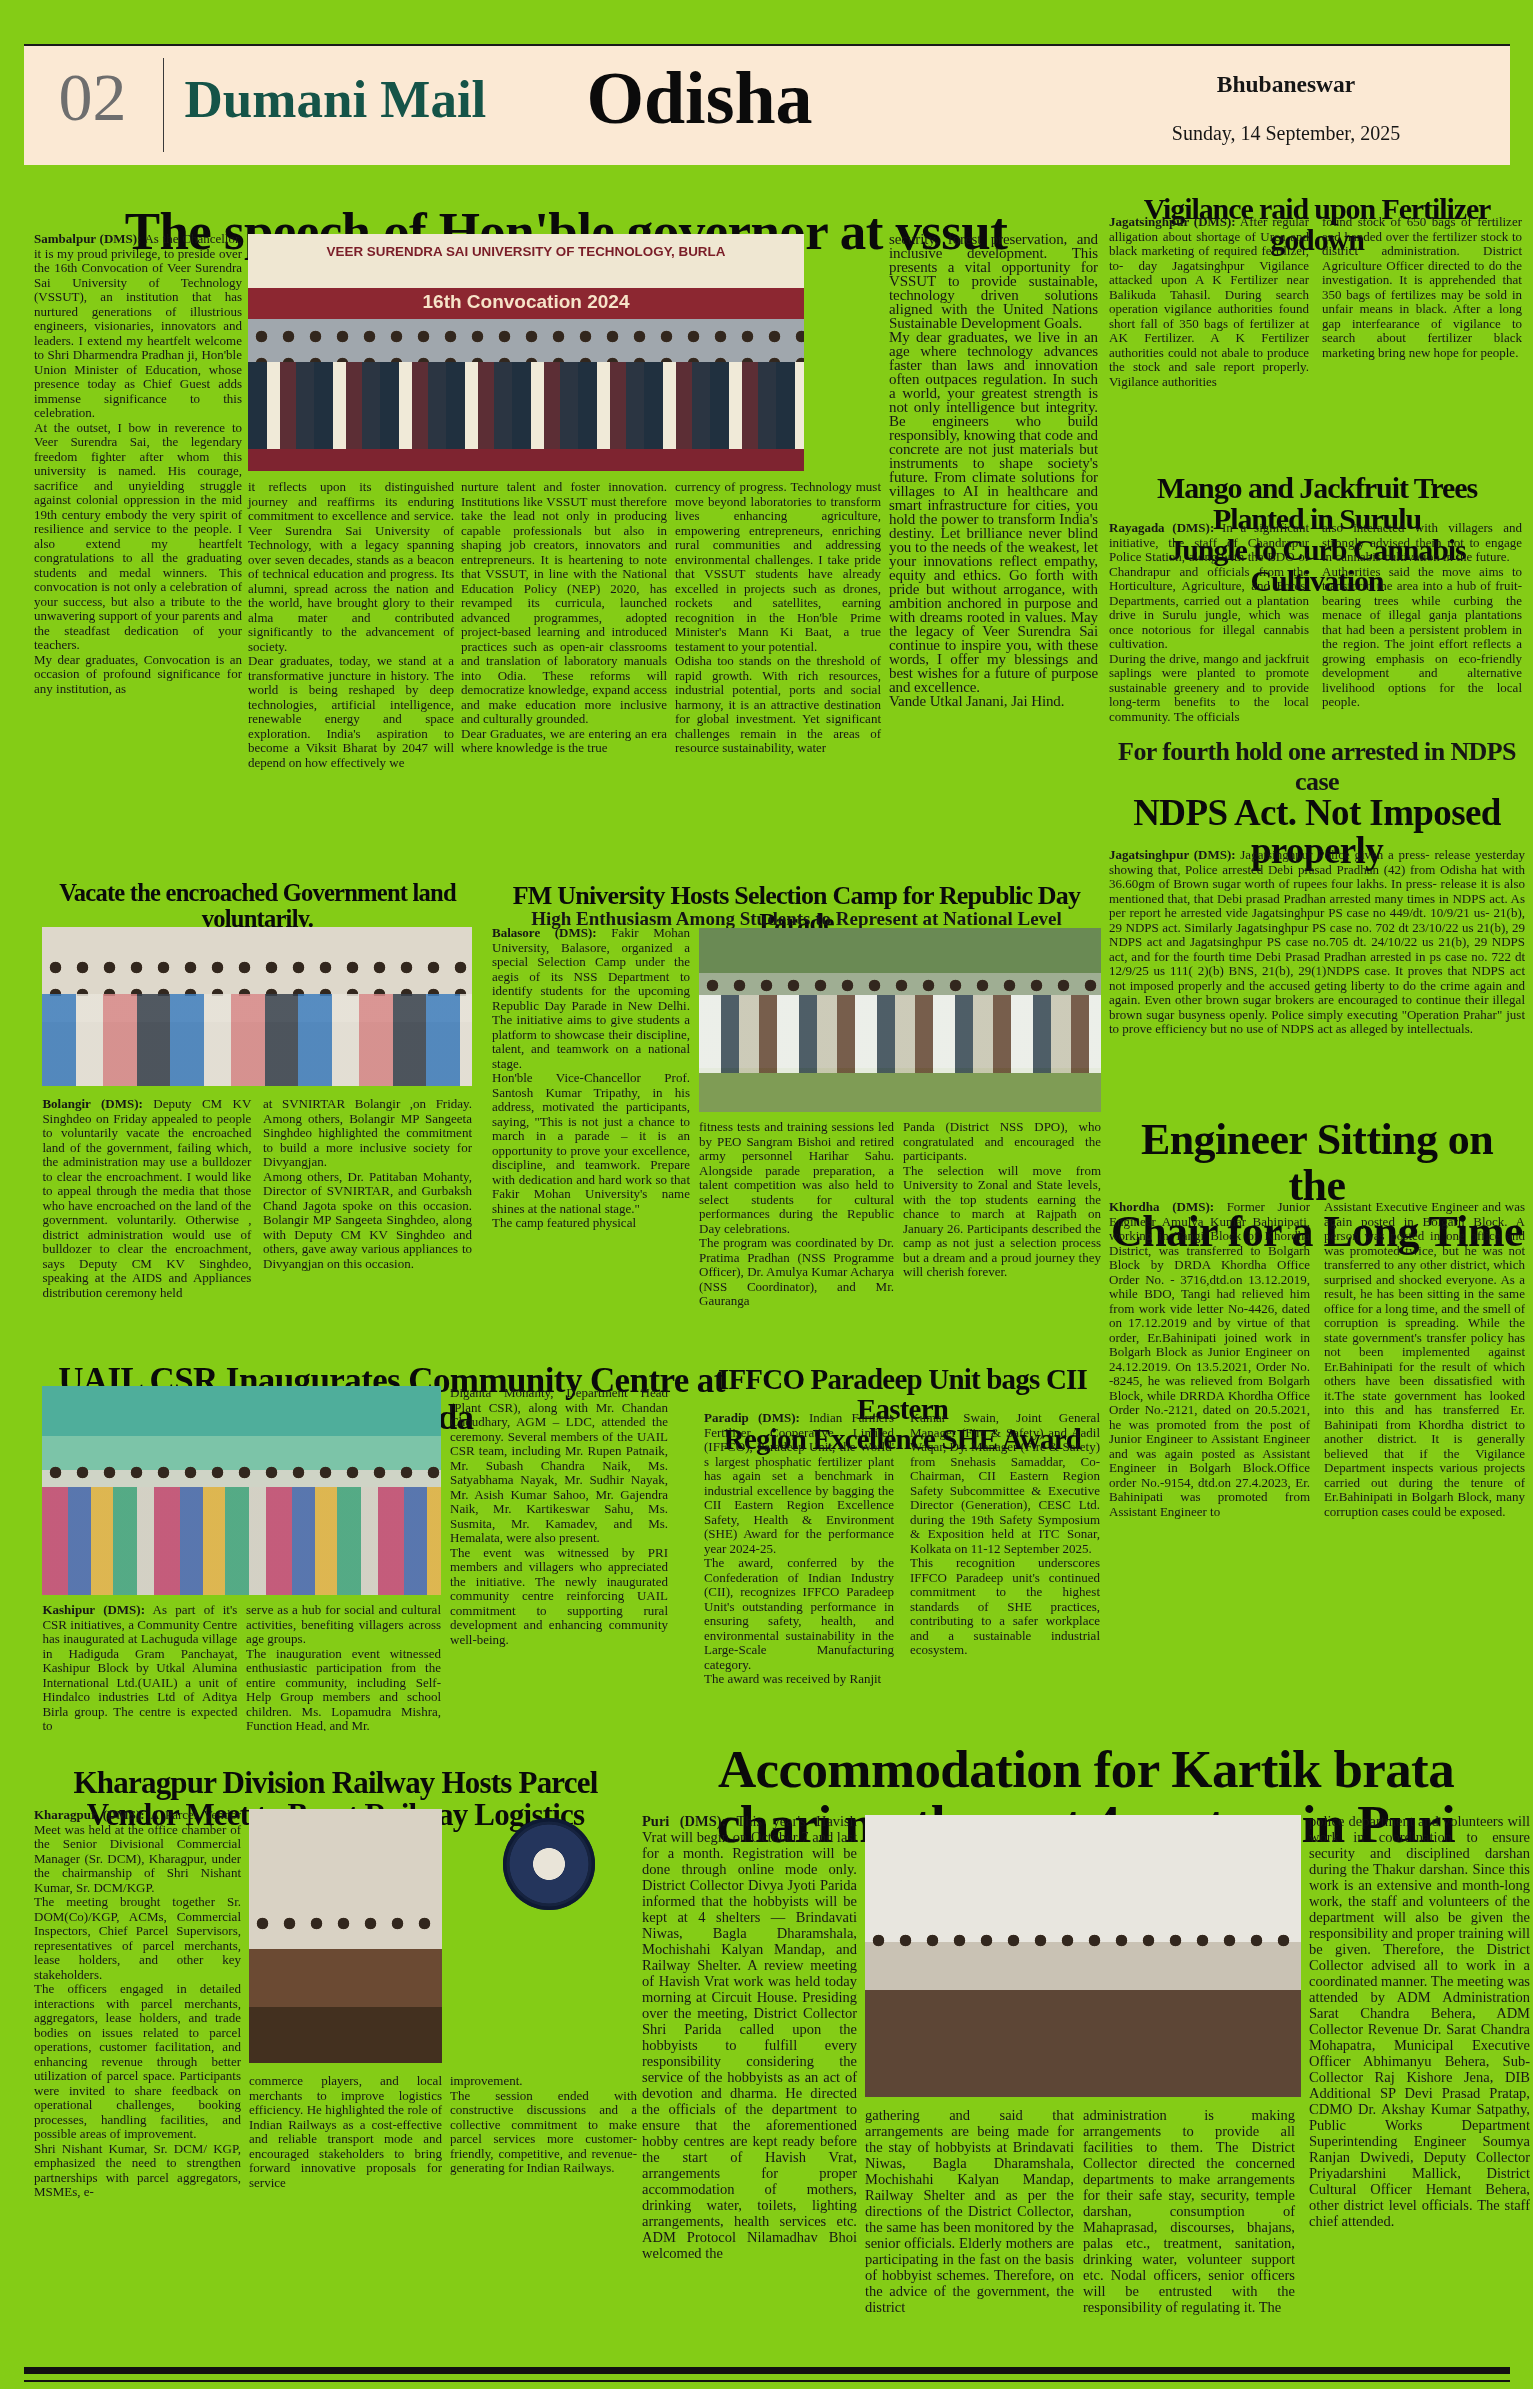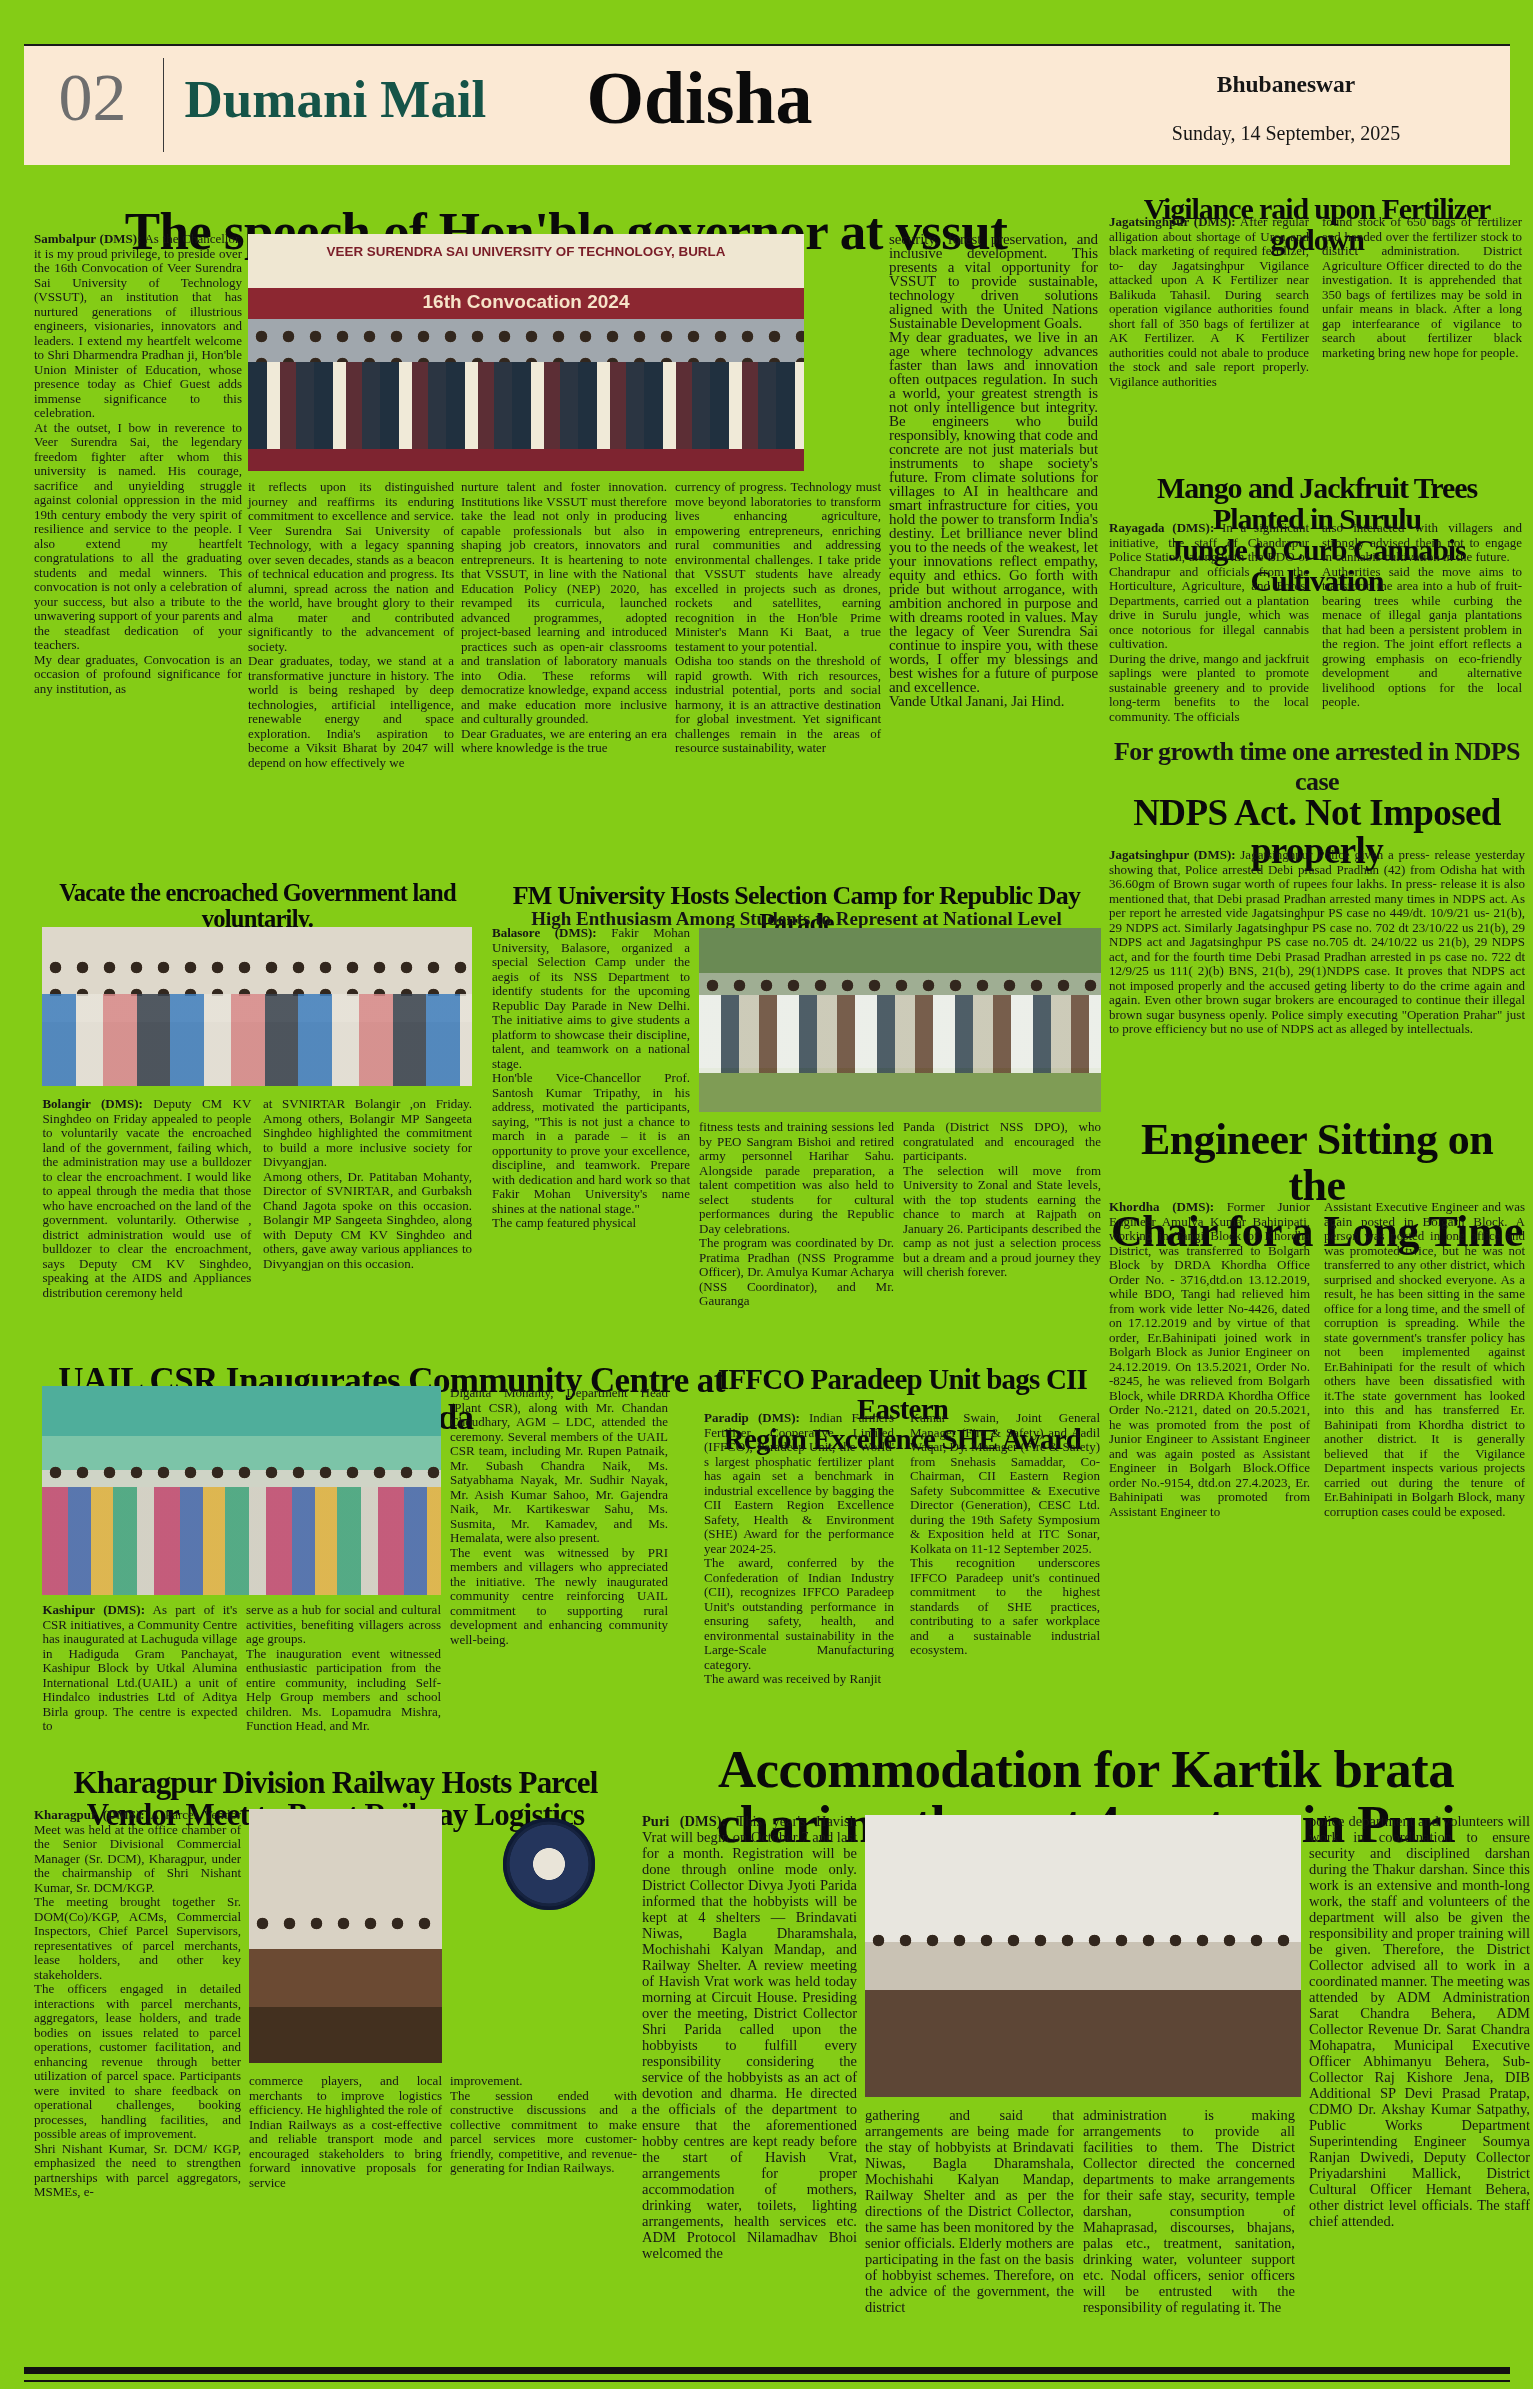--- a/index.html
+++ b/index.html
@@ -110,21 +110,21 @@
     <div class="col" style="left:0;top:74px;width:200px;height:209px;">
       <b class="dl">Rayagada (DMS):</b>
       <span class="pre">In a significant initiative, the staff of Chandrapur Police Station, along with the BDO of Chandrapur and officials from the Horticulture, Agriculture, and Forest Departments, carried out a plantation drive in Surulu jungle, which was once notorious for illegal cannabis cultivation.
 During the drive, mango and jackfruit saplings were planted to promote sustainable greenery and to provide long-term benefits to the local community. The officials</span>
     </div>
     <div class="col" style="left:213px;top:74px;width:200px;height:209px;"><span class="pre">also interacted with villagers and strongly advised them not to engage in cannabis cultivation in the future.
 Authorities said the move aims to transform the area into a hub of fruit-bearing trees while curbing the menace of illegal ganja plantations that had been a persistent problem in the region. The joint effort reflects a growing emphasis on eco-friendly development and alternative livelihood options for the local people.</span></div>
   </section>
 
   <section class="art" style="left:1109px;top:737px;width:416px;height:347px;">
-    <div class="kicker" style="top:0;font-size:26px;">For growth time one arrested in NDPS case</div>
+    <div class="kicker" style="top:0;font-size:26px;">For fourth hold one arrested in NDPS case</div>
     <h1 class="hl" style="top:32px;font-size:37px;">NDPS Act. Not Imposed properly</h1>
     <div class="col" style="left:0;top:111px;width:416px;height:235px;">
       <b class="dl">Jagatsinghpur (DMS):</b>
       <span class="pre">Jagatsinghpur Police given a press- release yesterday showing that, Police arrested Debi prasad Pradhan (42) from Odisha hat with 36.60gm of Brown sugar worth of rupees four lakhs. In press- release it is also mentioned that, that Debi prasad Pradhan arrested many times in NDPS act. As per report he arrested vide Jagatsinghpur PS case no 449/dt. 10/9/21 us- 21(b), 29 NDPS act. Similarly Jagatsinghpur PS case no. 702 dt 23/10/22 us 21(b), 29 NDPS act and Jagatsinghpur PS case no.705 dt. 24/10/22 us 21(b), 29 NDPS act, and for the fourth time Debi Prasad Pradhan arrested in ps case no. 722 dt 12/9/25 us 111( 2)(b) BNS, 21(b), 29(1)NDPS case. It proves that NDPS act not imposed properly and the accused geting liberty to do the crime again and again. Even other brown sugar brokers are encouraged to continue their illegal brown sugar busyness openly. Police simply executing "Operation Prahar" just to prove efficiency but no use of NDPS act as alleged by intellectuals.</span>
     </div>
   </section>
 
   <section class="art" style="left:1109px;top:1088px;width:416px;height:621px;">
     <h1 class="hl" style="top:0;font-size:44px;">Engineer Sitting on the
 Chair for a Long Time</h1>

